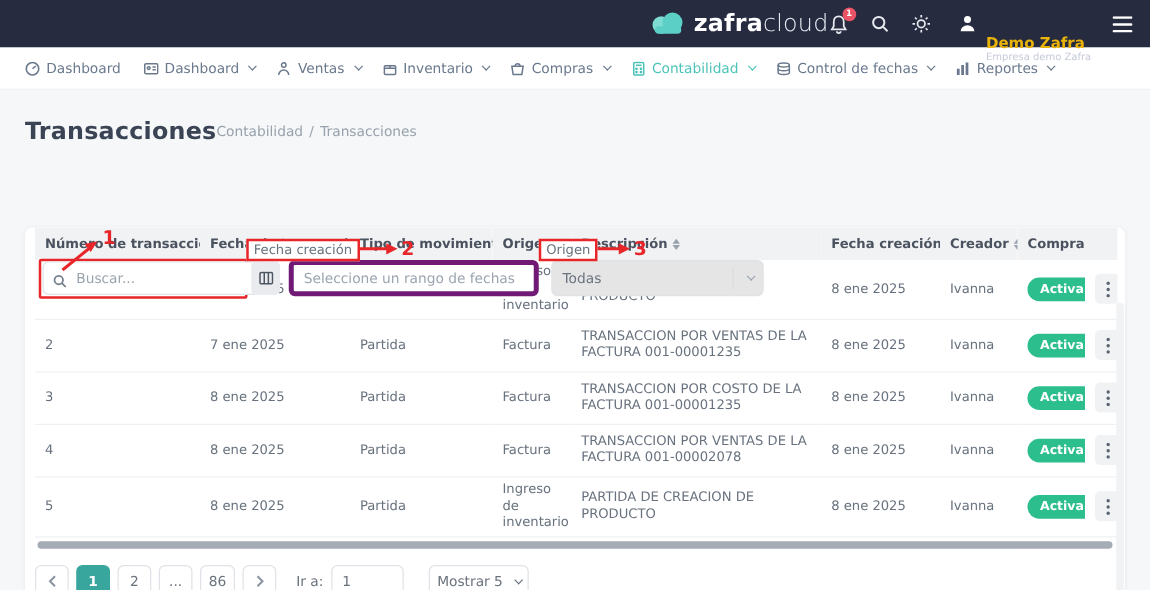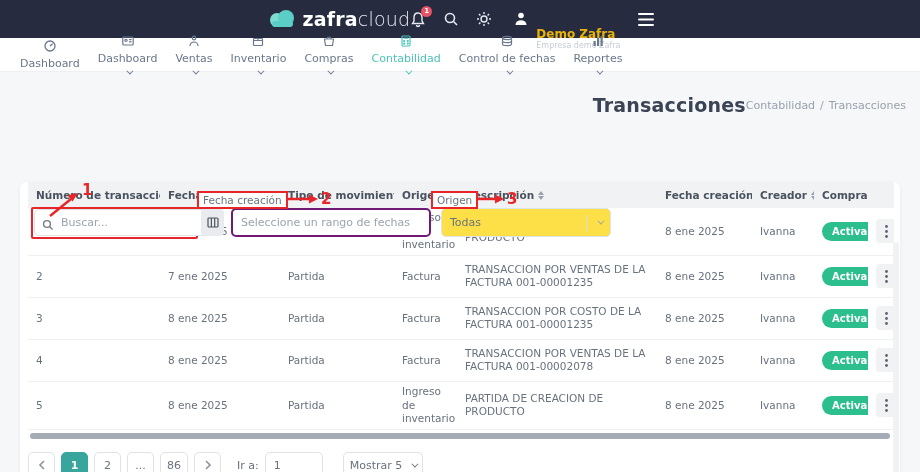--- a/index.html
+++ b/index.html
@@ -1,74 +1,74 @@
 <!DOCTYPE html>
 <html><head>
 <meta charset="utf-8">
 <style>
   * { margin:0; padding:0; box-sizing:border-box; }
   html,body { width:920px; height:472px; overflow:hidden;
     font-family:"DejaVu Sans","Liberation Sans",sans-serif; background:#f6f7f9; }
 
   
   .top-header { height:38px; background:#262b40; display:flex; align-items:center;
-    justify-content:center; padding:0 14px; }
+    justify-content:flex-end; padding:0 14px; }
   .logo { display:flex; align-items:center; gap:6px; cursor:pointer; }
   .logo-text { font-size:19px; color:#fff; letter-spacing:.2px; }
   .logo-bold { font-weight:700; }
   .logo-light { font-weight:300; color:#e8ebf2; }
   .header-right { display:flex; align-items:center; gap:17px; }
   .hicon { position:relative; display:flex; align-items:center; cursor:pointer; }
   .badge-dot { position:absolute; top:-5px; right:-6px; background:#ea5265; color:#fff;
     font-size:7px; min-width:11px; height:11px; border-radius:6px; display:flex;
     align-items:center; justify-content:center; font-weight:700; }
   .user-block { display:flex; align-items:center; gap:7px; cursor:pointer; margin-left:4px; }
   .user-texts { display:flex; flex-direction:column; line-height:1.15; }
   .user-name { color:#eab308; font-size:12px; font-weight:700;margin-top:40px; }
   .user-company { color:#c6cbd8; font-size:8px; }
 
   
   .nav-bar { height:34px; background:#fff; border-bottom:1px solid #eef0f3;
     display:flex; align-items:center; gap:18px; padding:0 10px 0 20px; }
   .nav-item { display:flex; align-items:center; gap:5px; font-size:11px; color:#69788c;
-    cursor:pointer; white-space:nowrap;flex-direction:column; }
+    cursor:pointer; white-space:nowrap; }
   .nav-item svg { flex:none; }
   .nav-item.active { color:#4cc3b8; }
   .chev { width:5px; height:5px; border-right:1.5px solid currentColor;
     border-bottom:1.5px solid currentColor; transform:rotate(45deg) translateY(-2px);
     display:inline-block; margin-left:2px; }
 
   
-  .page-head { display:flex; align-items:center; justify-content:flex-end;
+  .page-head { display:flex; align-items:center; justify-content:flex-start;
     padding:16px 14px 0 20px; height:50px; }
   .page-title { font-size:19px; font-weight:700; color:#3b4455; letter-spacing:.2px; }
   .breadcrumb { font-size:11px; color:#97a1ac; display:flex; gap:5px; }
   .breadcrumb .crumb-link { cursor:pointer; }
 
   
   .card { position:relative; margin:2px 20px 0 20px; height:346px; background:#fff;
     border-radius:6px; box-shadow:0 1px 4px rgba(40,50,70,.07); }
 
   
   .search-wrap { position:absolute; left:14px; top:27px; width:180px; height:27px; }
   .search-wrap input { width:100%; height:100%; border:1px solid #dfe3e7; border-radius:5px;
     padding:0 6px 0 26px; font-size:11px; color:#69727d; outline:none;
     font-family:inherit; background:#fff; }
   .search-wrap input::placeholder { color:#9aa4ae; }
   .search-glyph { position:absolute; left:8px; top:7px; pointer-events:none; }
   .columns-btn { position:absolute; left:181px; top:27px; width:23px; height:27px;
     background:#e9ebee; border:none; border-radius:4px; display:flex; align-items:center;
     justify-content:center; cursor:pointer; }
   .date-input { position:absolute; left:211px; top:26px; width:200px; height:29px;
-    border:2px solid #701a75; border-radius:5px; font-size:11px; padding:0 8px;
+    border:4px solid #701a75; border-radius:5px; font-size:11px; padding:0 8px;
     color:#69727d; outline:none; font-family:inherit; background:#fff; }
   .date-input::placeholder { color:#9aa4ae; }
   .select-box { position:absolute; left:421px; top:26px; width:170px; height:29px;
     border:1px solid #dfe3e7; border-radius:5px; display:flex; align-items:center;
-    padding:0 8px; font-size:11px; color:#69727d; cursor:pointer; background:#fde047; }
+    padding:0 8px; font-size:11px; color:#69727d; cursor:pointer; background:#e5e5e5; }
   .select-value { flex:1; }
   .select-divider { width:1px; height:16px; background:#d9dde1; margin-right:8px; }
   .ann-box-search { position:absolute; left:11px; top:25px; width:167px; height:32px;
     border:2px solid #e8262a; border-radius:2px; pointer-events:none; }
   .float-label { position:absolute; top:9px; background:#fff; border:2px solid #e8262a;
     font-size:10.5px; color:#69727d; padding:0 4px; line-height:14px; z-index:3; }
   .float-label.date { left:177px; }
   .float-label.origin { left:411px; }
   .ann-num { position:absolute; font-size:15px; font-weight:600; color:#e8262a; z-index:3; }
   .ann-overlay { position:absolute; left:0; top:0; width:880px; height:60px;

